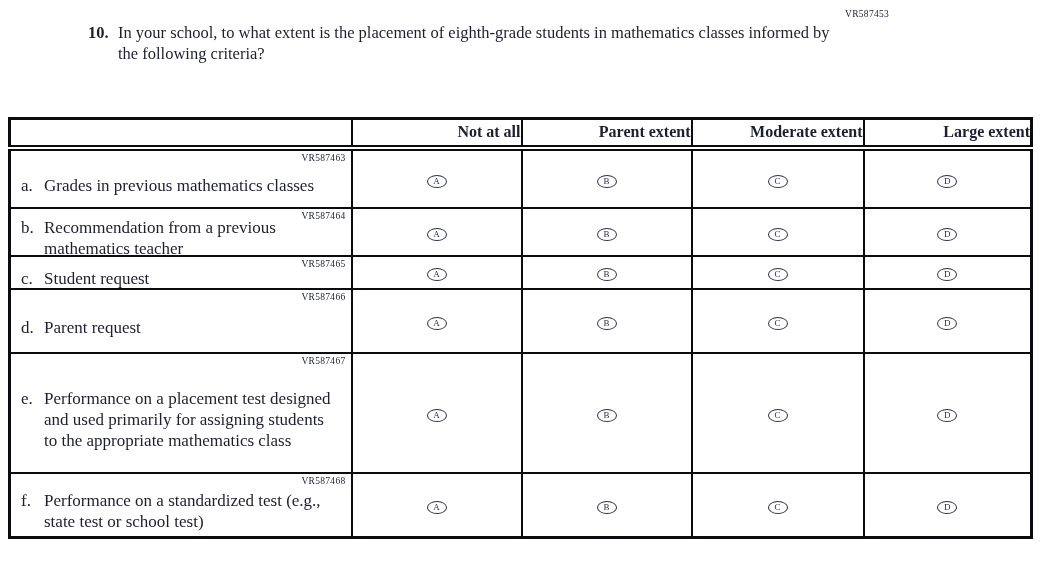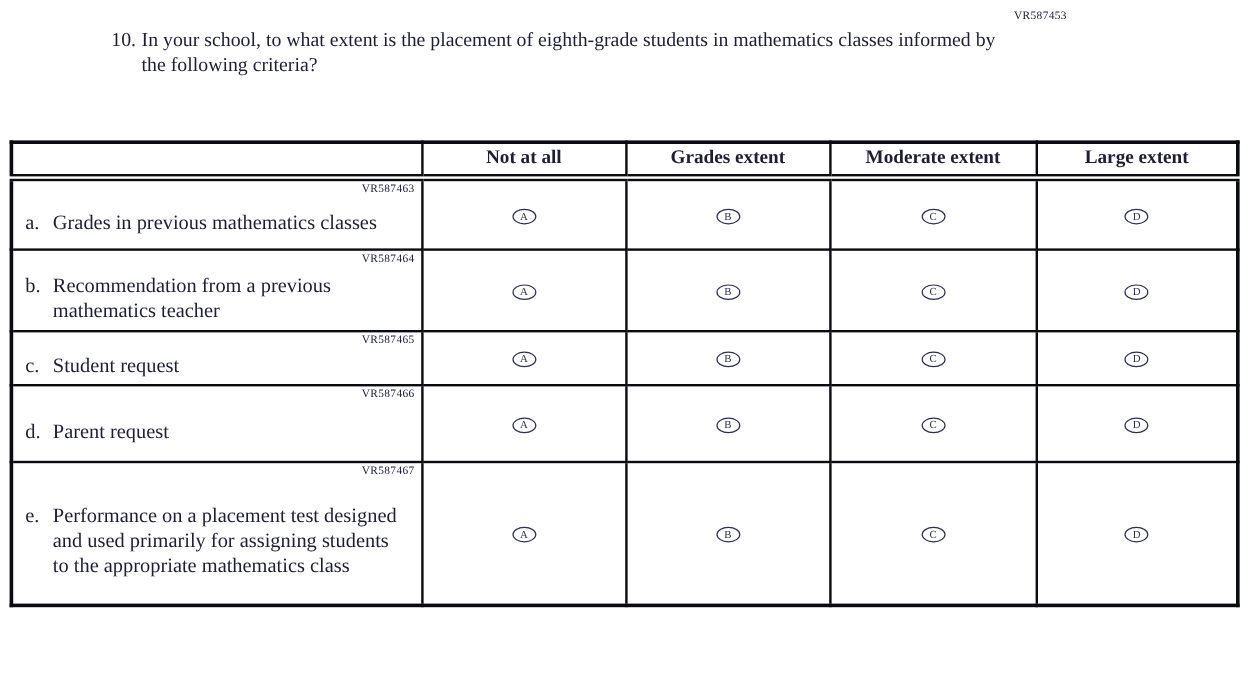--- a/index.html
+++ b/index.html
@@ -11,44 +11,44 @@
     font-family: "Liberation Serif", serif;
     color: #1e1e32;
   }
   .form-code-top {
     position: absolute; left: 845px; top: 9px;
     font-size: 9.5px; letter-spacing: 0.3px; color: #23233f;
   }
   .question { position: absolute; left: 88px; top: 22px; }
   .q-line { display: flex; }
   .q-num {
-    font-weight: normal; width: 30px; flex: none;
-    font-size: 16.5px; line-height: 21px; text-align: center;
+    font-weight: bold; width: 30px; flex: none;
+    font-size: 16.5px; line-height: 21px;
   }
   .q-text { width: 720px; font-size: 16.5px; line-height: 21px; }
   .instruction { margin: 11px 0 0 30px; font-size: 16.5px; line-height: 21px; }
   .instruction b { font-weight: bold; }
 
   table.qtable {
     position: absolute; left: 8px; top: 117px;
     width: 1022px;
     border-collapse: collapse; table-layout: fixed;
     border: 3px solid #0b0b12;
   }
   .qtable th, .qtable td { border: 2px solid #0b0b12; padding: 0; }
   .qtable thead th {
     border-bottom: 6px double #0b0b12;
     font-size: 16px; font-weight: bold;
-    text-align: center; vertical-align: middle;
+    text-align: right; vertical-align: middle;
     color: #1e1e32;
   }
   tr.r-head { height: 29px; }
   tr.r-a { height: 60px; }
-  tr.r-b { height: 68px; }
-  tr.r-c { height: 45px; }
+  tr.r-b { height: 48px; }
+  tr.r-c { height: 33px; }
   tr.r-d { height: 64px; }
   tr.r-e { height: 120px; }
   tr.r-f { height: 65px; }
 
   td.label-cell { position: relative; vertical-align: top; }
   .row-code {
     position: absolute; top: 2px; right: 5px;
     font-size: 9.5px; letter-spacing: 0.3px; color: #23233f;
   }
   .row-label {
@@ -87,21 +87,21 @@
     <col style="width:342px">
       <col style="width:170px">
       <col style="width:170px">
       <col style="width:172px">
       <col style="width:168px">
   </colgroup>
   <thead>
     <tr class="r-head">
       <th></th>
       <th>Not at all</th>
-      <th>Grades extent</th>
+      <th>Parent extent</th>
       <th>Moderate extent</th>
       <th>Large extent</th>
     </tr>
   </thead>
   <tbody>
     <tr class="r-a">
       <td class="label-cell">
         <span class="row-code">VR587463</span>
         <div class="row-label">
             <div class="row-label-text"><span class="prefix">a.</span><span>Grades in previous mathematics classes</span></div>
@@ -153,14 +153,26 @@
         <span class="row-code">VR587467</span>
         <div class="row-label">
             <div class="row-label-text"><span class="prefix">e.</span><span>Performance on a placement test designed and used primarily for assigning students to the appropriate mathematics class</span></div>
           </div>
       </td>
       <td class="option-cell"><span class="oval">A</span></td>
       <td class="option-cell"><span class="oval">B</span></td>
       <td class="option-cell"><span class="oval">C</span></td>
       <td class="option-cell"><span class="oval">D</span></td>
     </tr>
+    <tr class="r-f">
+      <td class="label-cell">
+        <span class="row-code">VR587468</span>
+        <div class="row-label">
+            <div class="row-label-text"><span class="prefix">f.</span><span>Performance on a standardized test (e.g., state test or school test)</span></div>
+          </div>
+      </td>
+      <td class="option-cell"><span class="oval">A</span></td>
+      <td class="option-cell"><span class="oval">B</span></td>
+      <td class="option-cell"><span class="oval">C</span></td>
+      <td class="option-cell"><span class="oval">D</span></td>
+    </tr>
   </tbody>
 </table>
 
 </body></html>

